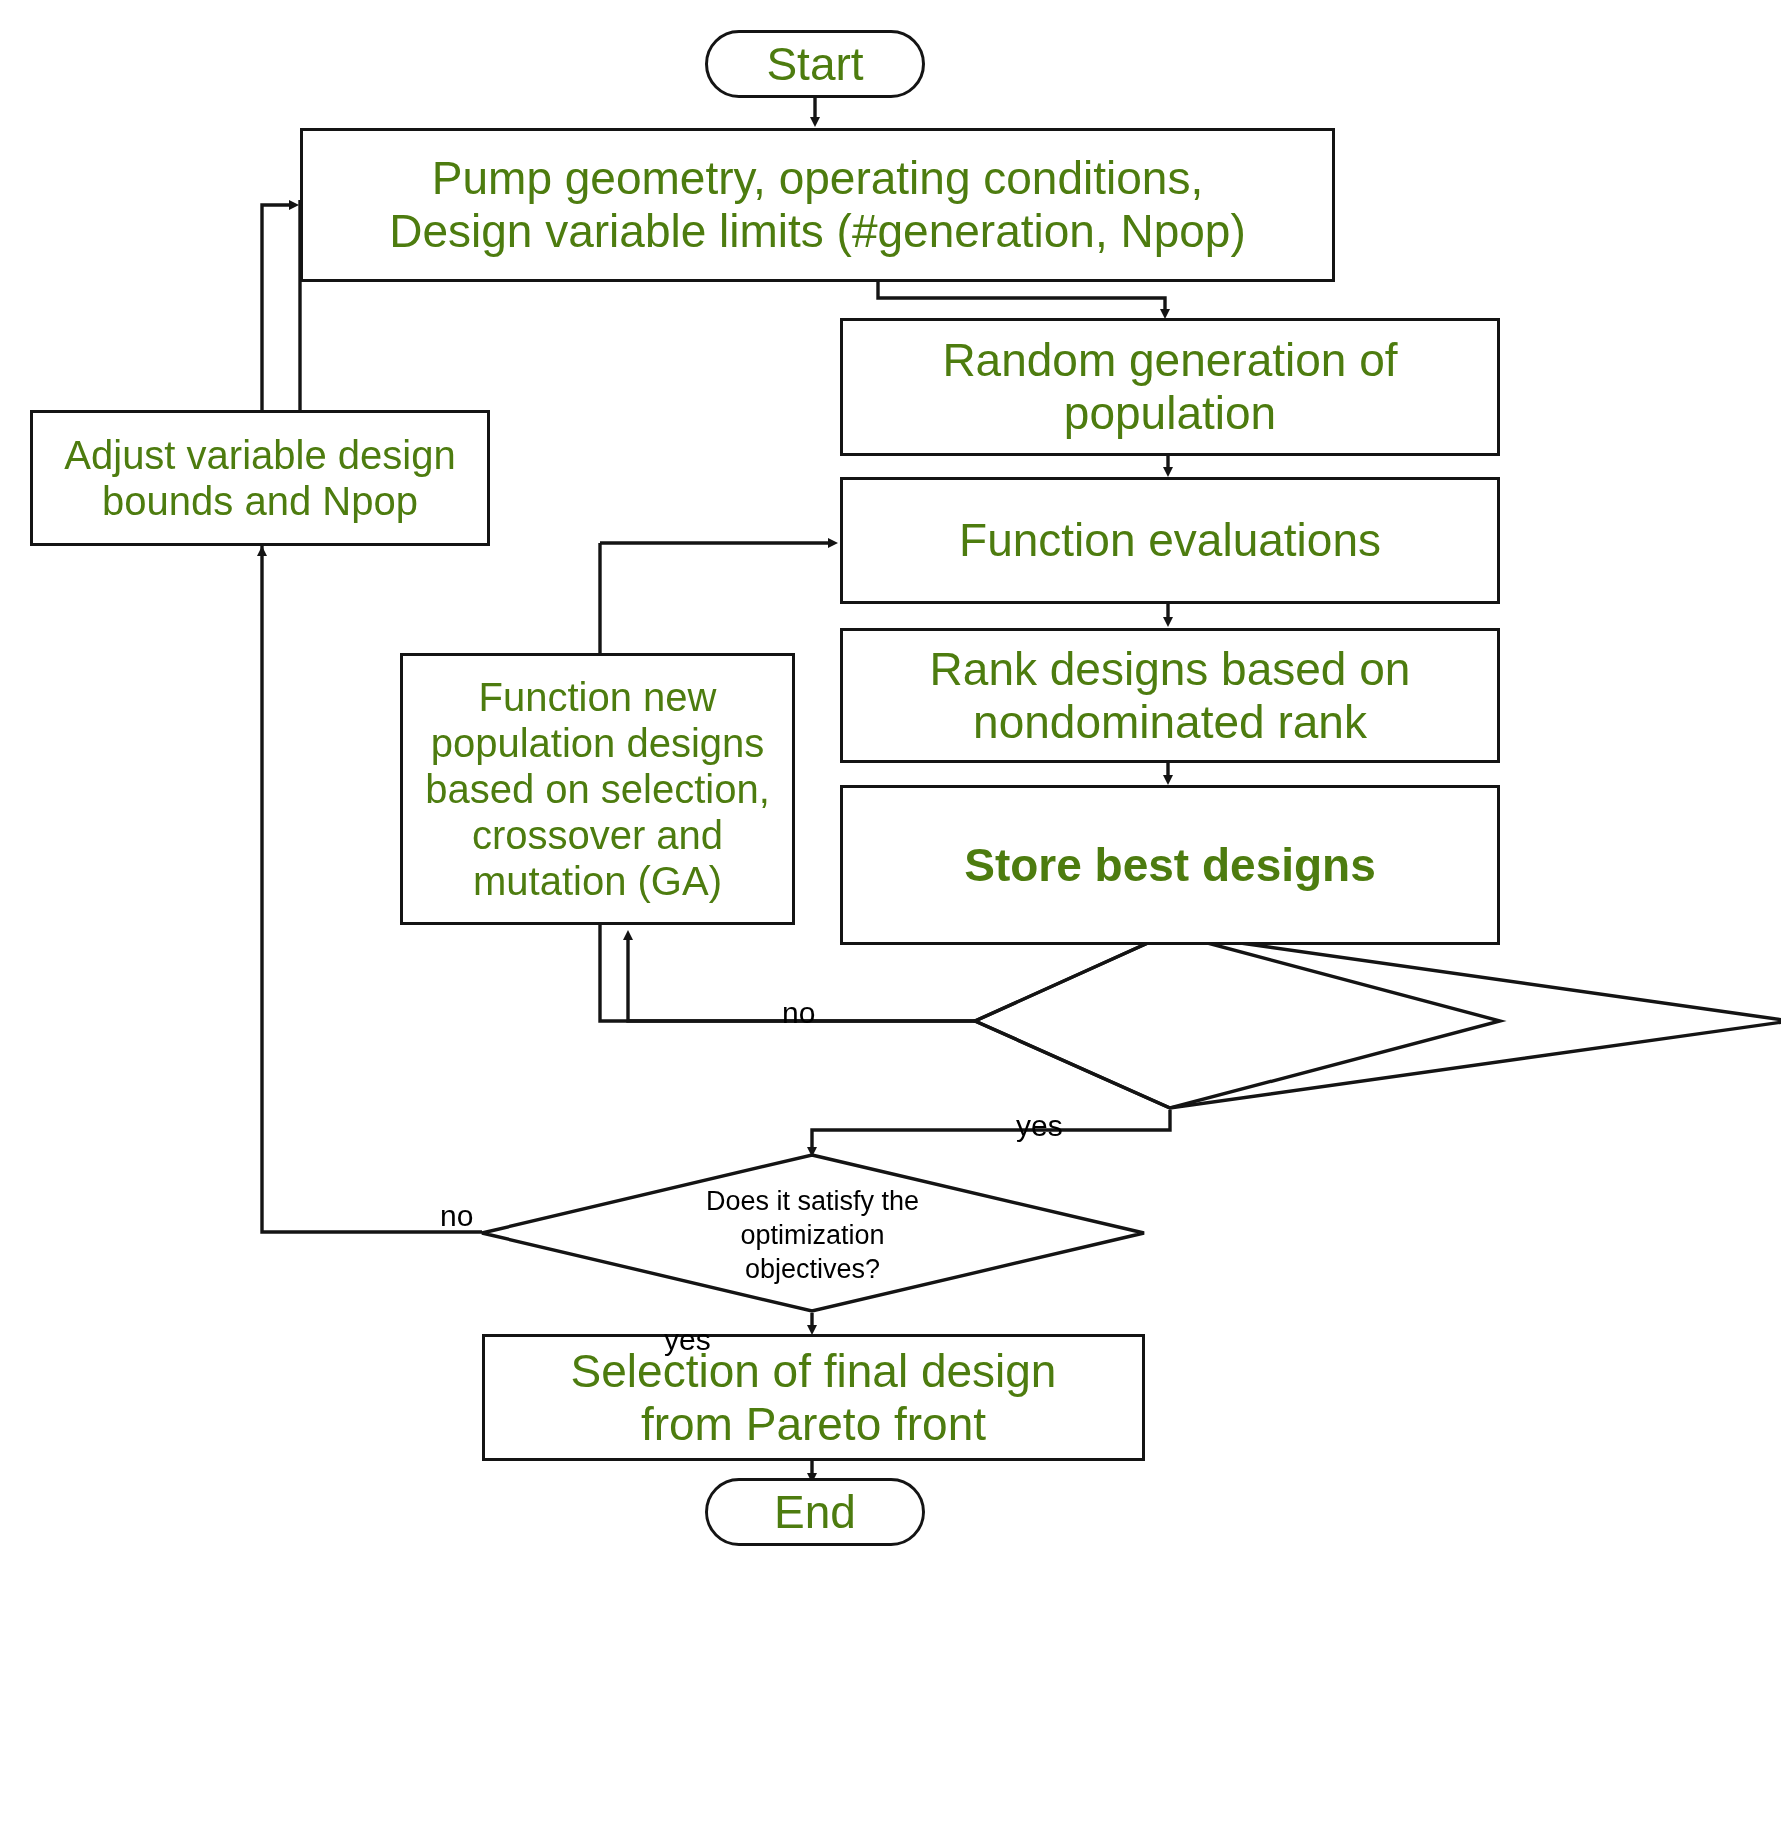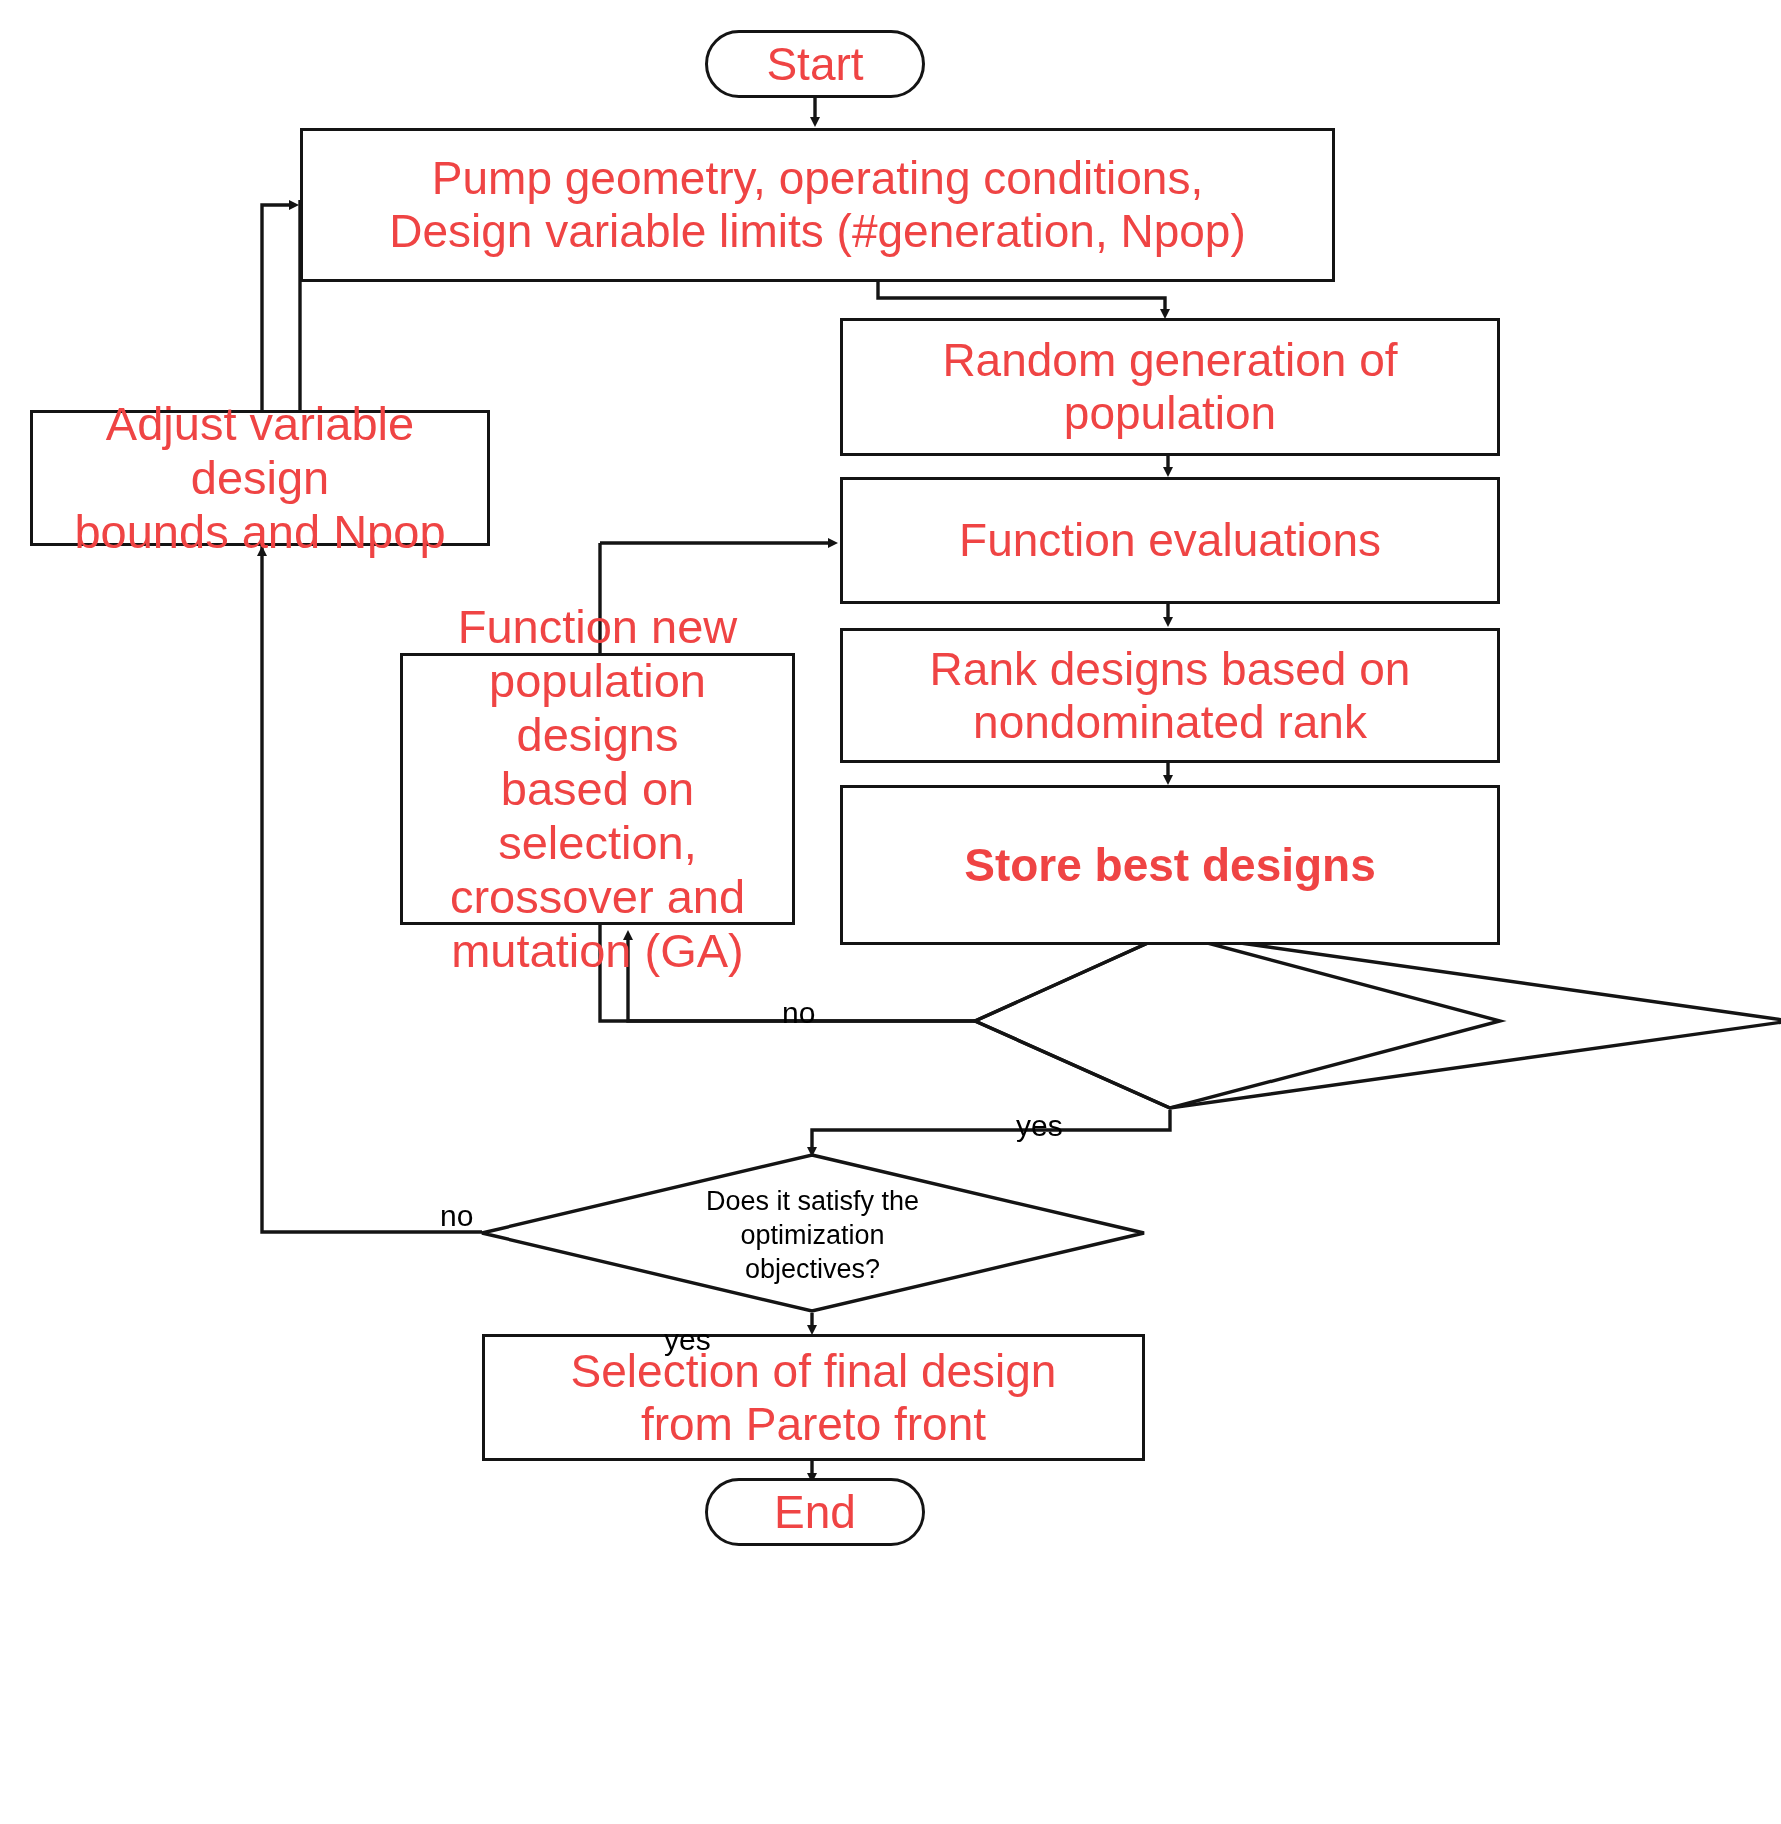--- a/index.html
+++ b/index.html
@@ -1,25 +1,25 @@
 <!DOCTYPE html>
 <html><head>
 <meta charset="utf-8">
 <style>
   html,body{margin:0;padding:0;background:#ffffff;}
   body{font-family:"Liberation Sans",sans-serif;}
   #stage{position:relative;width:1781px;height:1824px;background:#fff;overflow:hidden;}
   svg.wires{position:absolute;left:0;top:0;width:1781px;height:1824px;pointer-events:none;}
   .node{position:absolute;box-sizing:border-box;display:flex;align-items:center;justify-content:center;
-        text-align:center;background:#fff;color:#ef4444;line-height:1.15;}
+        text-align:center;background:#fff;color:#4d7c0f;line-height:1.15;}
   .proc{border:3px solid #141414;}
   .term{border:3px solid #141414;border-radius:60px;}
   .lbl{position:absolute;color:#000;white-space:nowrap;}
   .big{font-size:46px;}
-  .mid{font-size:47px;}
+  .mid{font-size:40px;}
   .small{font-size:30px;margin-top:41px;}
   .dtext{position:absolute;text-align:center;color:#000;line-height:1.25;font-size:27px;}
   .dtext2{position:absolute;text-align:center;color:#000;line-height:1.22;font-size:36px;}
 </style>
 </head>
 <body>
 
 <div id="stage">
 
   <svg class="wires" viewBox="0 0 1781 1824">

